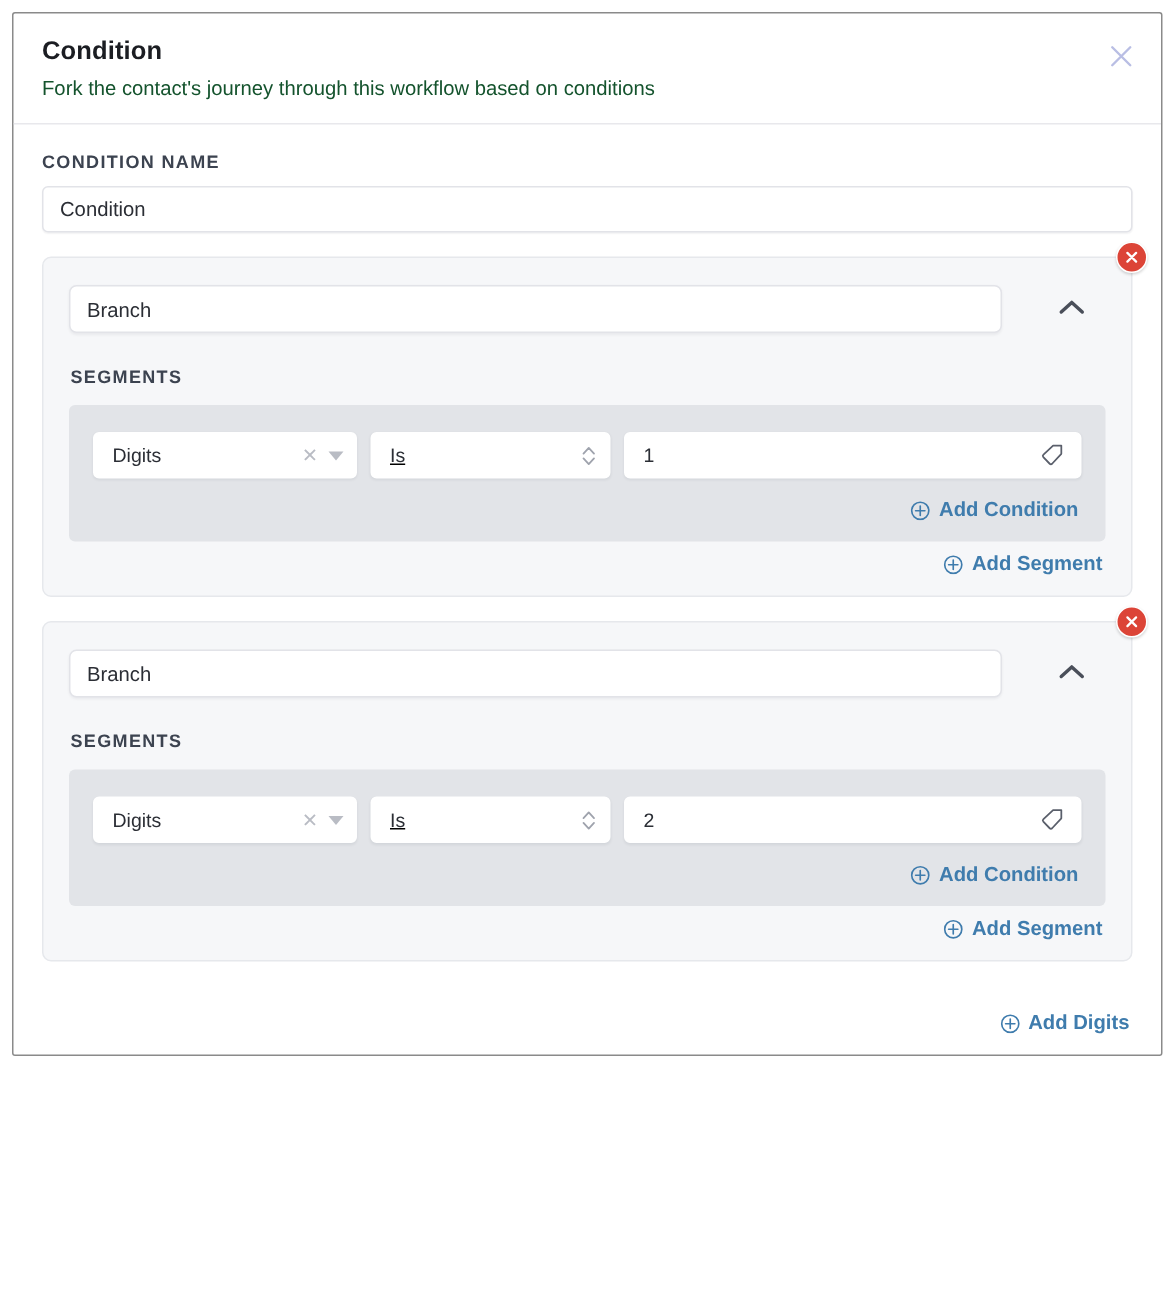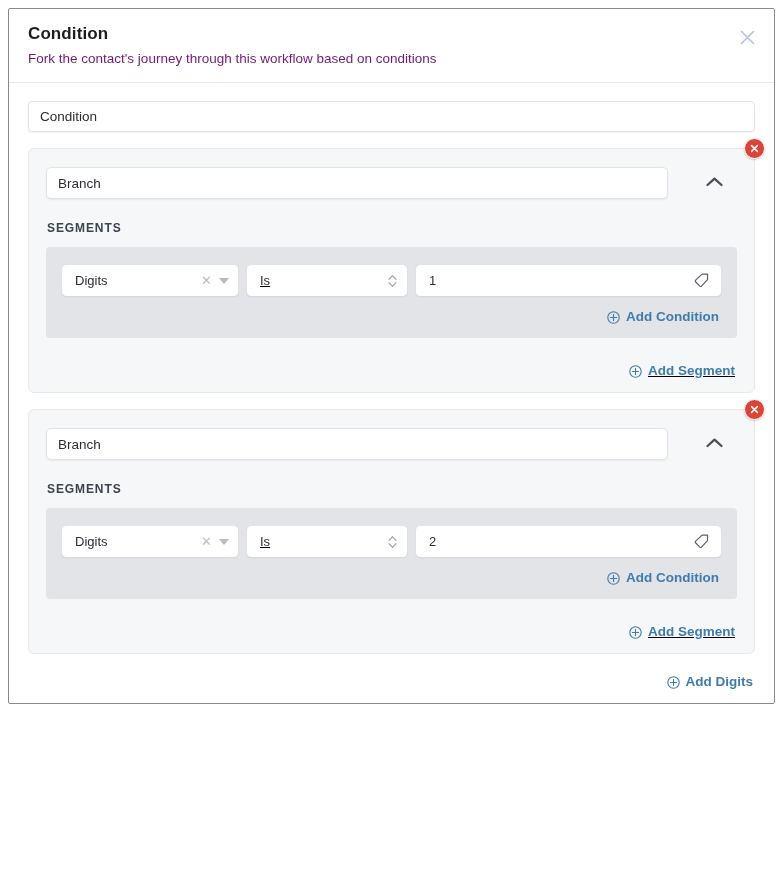--- a/index.html
+++ b/index.html
@@ -40,21 +40,21 @@
   .dlg-title {
     font-size: 17px;
     font-weight: bold;
     color: #1b1d22;
     line-height: 22px;
     letter-spacing: 0.1px;
   }
   .dlg-subtitle {
     margin-top: 5px;
     font-size: 13.5px;
-    color: #701a75;
+    color: #14532d;
     line-height: 18px;
   }
   .close-btn {
     position: absolute;
     right: 14px;
     top: 15px;
     width: 26px;
     height: 26px;
     display: flex;
     align-items: center;
@@ -218,21 +218,21 @@
     font-weight: bold;
     color: #3f7cad;
     cursor: pointer;
     background: none;
     border: none;
     padding: 0;
     font-family: "Liberation Sans", sans-serif;
     white-space: nowrap;
   }
   .row-add-condition { margin-top: 13px; margin-bottom: 4px; padding-right: 2px; }
-  .row-add-segment   { margin-top: 25px; padding-right: 2px; text-decoration: underline; }
+  .row-add-segment   { margin-top: 7px; padding-right: 2px; }
 
   .dlg-footer {
     flex: 0 0 auto;
     padding: 13px 21px 14px 19px;
     display: flex;
     justify-content: flex-end;
   }
 </style>
 </head>
 <body>
@@ -245,20 +245,21 @@
       <div class="dlg-subtitle">Fork the contact's journey through this workflow based on conditions</div>
       <button class="close-btn">
         <svg width="17" height="17" viewBox="0 0 17 17">
           <path d="M2.5 2.5 L14.5 14.5 M14.5 2.5 L2.5 14.5" stroke="#b9bee4" stroke-width="1.6" stroke-linecap="round" fill="none"></path>
         </svg>
       </button>
     </div>
 
     <div class="dlg-body">
 
+      <div class="field-label">CONDITION NAME</div>
       <input class="text-input" type="text" value="Condition" placeholder="Condition" style="">
 
 
       
       <div class="branch-wrap">
         <div class="delete-badge">
           <svg width="11" height="11" viewBox="0 0 11 11">
             <path d="M2.6 2.6 L8.4 8.4 M8.4 2.6 L2.6 8.4" stroke="#ffffff" stroke-width="1.5" stroke-linecap="round" fill="none"></path>
           </svg>
         </div>

